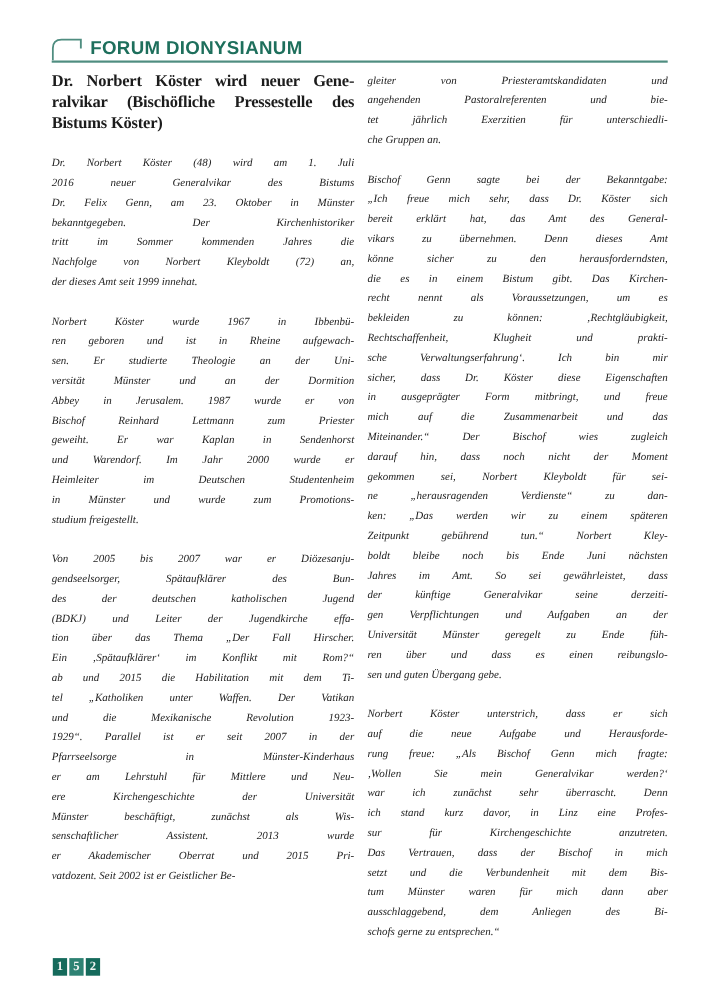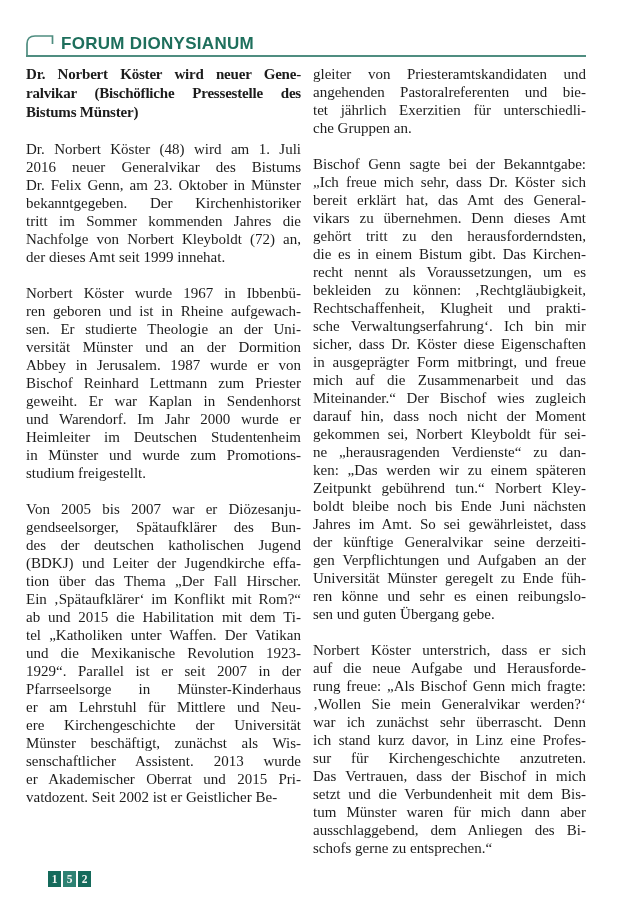--- a/index.html
+++ b/index.html
@@ -8,21 +8,21 @@
     --box:#156a5b;
     --box-light:#2e8273;
     --ink:#1c1c1c;
   }
   html,body{margin:0;padding:0;background:#ffffff;}
   .page{
     position:relative;
     width:642px;height:910px;
     background:#ffffff;
     box-sizing:border-box;
-    padding:26px 34px 0 26px;
+    padding:26px 34px 0 47px;
     font-family:"Liberation Serif", serif;
     color:var(--ink);
     overflow:hidden;
   }
   
   .hdr{
     display:flex;
     align-items:flex-end;
     border-bottom:2px solid var(--rule);
     width:560px;
@@ -47,21 +47,21 @@
   }
   .col-left{width:275px;margin-right:12px;}
   .col-right{width:273px;}
   .heading{
     margin:0 0 18px 0;
     font-weight:bold;
     font-size:15px;
     line-height:19px;
     letter-spacing:-0.2px;
   }
-  .para{font-size:15px;line-height:18px;}
+  .para{font-size:10px;line-height:18px;font-style:italic;}
   .para + .para{margin-top:18px;}
   .tline{text-align:justify;text-align-last:justify;white-space:normal;}
   .tline-last{text-align-last:left;}
   
   .pageno{
     position:absolute;
     left:48px;
     top:871px;
     display:flex;
     gap:2px;
@@ -89,21 +89,21 @@
       <path d="M1 21 L1 10 Q1 2 9 2 L26.5 2 L26.5 10" fill="none" stroke="#4f8d80" stroke-width="1.7"></path>
     </svg>
     <h1 class="hdr-title">FORUM DIONYSIANUM</h1>
   </header>
 
   <main class="columns">
     <section class="col-left">
       <h2 class="heading">
           <div class="tline">Dr. Norbert Köster wird neuer Gene-</div>
           <div class="tline">ralvikar (Bischöfliche Pressestelle des</div>
-          <div class="tline tline-last">Bistums Münster)</div>
+          <div class="tline tline-last">Bistums Köster)</div>
         </h2>
       <div class="para">
           <div class="tline">Dr. Norbert Köster (48) wird am 1. Juli</div>
           <div class="tline">2016 neuer Generalvikar des Bistums</div>
           <div class="tline">Dr. Felix Genn, am 23. Oktober in Münster</div>
           <div class="tline">bekanntgegeben. Der Kirchenhistoriker</div>
           <div class="tline">tritt im Sommer kommenden Jahres die</div>
           <div class="tline">Nachfolge von Norbert Kleyboldt (72) an,</div>
           <div class="tline tline-last">der dieses Amt seit 1999 innehat.</div>
         </div>
@@ -146,41 +146,41 @@
           <div class="tline">gleiter von Priesteramtskandidaten und</div>
           <div class="tline">angehenden Pastoralreferenten und bie-</div>
           <div class="tline">tet jährlich Exerzitien für unterschiedli-</div>
           <div class="tline tline-last">che Gruppen an.</div>
         </div>
       <div class="para">
           <div class="tline">Bischof Genn sagte bei der Bekanntgabe:</div>
           <div class="tline">„Ich freue mich sehr, dass Dr. Köster sich</div>
           <div class="tline">bereit erklärt hat, das Amt des General-</div>
           <div class="tline">vikars zu übernehmen. Denn dieses Amt</div>
-          <div class="tline">gehört tritt zu den herausforderndsten,</div>
+          <div class="tline">könne sicher zu den herausforderndsten,</div>
           <div class="tline">die es in einem Bistum gibt. Das Kirchen-</div>
           <div class="tline">recht nennt als Voraussetzungen, um es</div>
           <div class="tline">bekleiden zu können: ‚Rechtgläubigkeit,</div>
           <div class="tline">Rechtschaffenheit, Klugheit und prakti-</div>
           <div class="tline">sche Verwaltungserfahrung‘. Ich bin mir</div>
           <div class="tline">sicher, dass Dr. Köster diese Eigenschaften</div>
           <div class="tline">in ausgeprägter Form mitbringt, und freue</div>
           <div class="tline">mich auf die Zusammenarbeit und das</div>
           <div class="tline">Miteinander.“ Der Bischof wies zugleich</div>
           <div class="tline">darauf hin, dass noch nicht der Moment</div>
           <div class="tline">gekommen sei, Norbert Kleyboldt für sei-</div>
           <div class="tline">ne „herausragenden Verdienste“ zu dan-</div>
           <div class="tline">ken: „Das werden wir zu einem späteren</div>
           <div class="tline">Zeitpunkt gebührend tun.“ Norbert Kley-</div>
           <div class="tline">boldt bleibe noch bis Ende Juni nächsten</div>
           <div class="tline">Jahres im Amt. So sei gewährleistet, dass</div>
           <div class="tline">der künftige Generalvikar seine derzeiti-</div>
           <div class="tline">gen Verpflichtungen und Aufgaben an der</div>
           <div class="tline">Universität Münster geregelt zu Ende füh-</div>
-          <div class="tline">ren könne und sehr es einen reibungslo-</div>
+          <div class="tline">ren über und dass es einen reibungslo-</div>
           <div class="tline tline-last">sen und guten Übergang gebe.</div>
         </div>
       <div class="para">
           <div class="tline">Norbert Köster unterstrich, dass er sich</div>
           <div class="tline">auf die neue Aufgabe und Herausforde-</div>
           <div class="tline">rung freue: „Als Bischof Genn mich fragte:</div>
           <div class="tline">‚Wollen Sie mein Generalvikar werden?‘</div>
           <div class="tline">war ich zunächst sehr überrascht. Denn</div>
           <div class="tline">ich stand kurz davor, in Linz eine Profes-</div>
           <div class="tline">sur für Kirchengeschichte anzutreten.</div>

